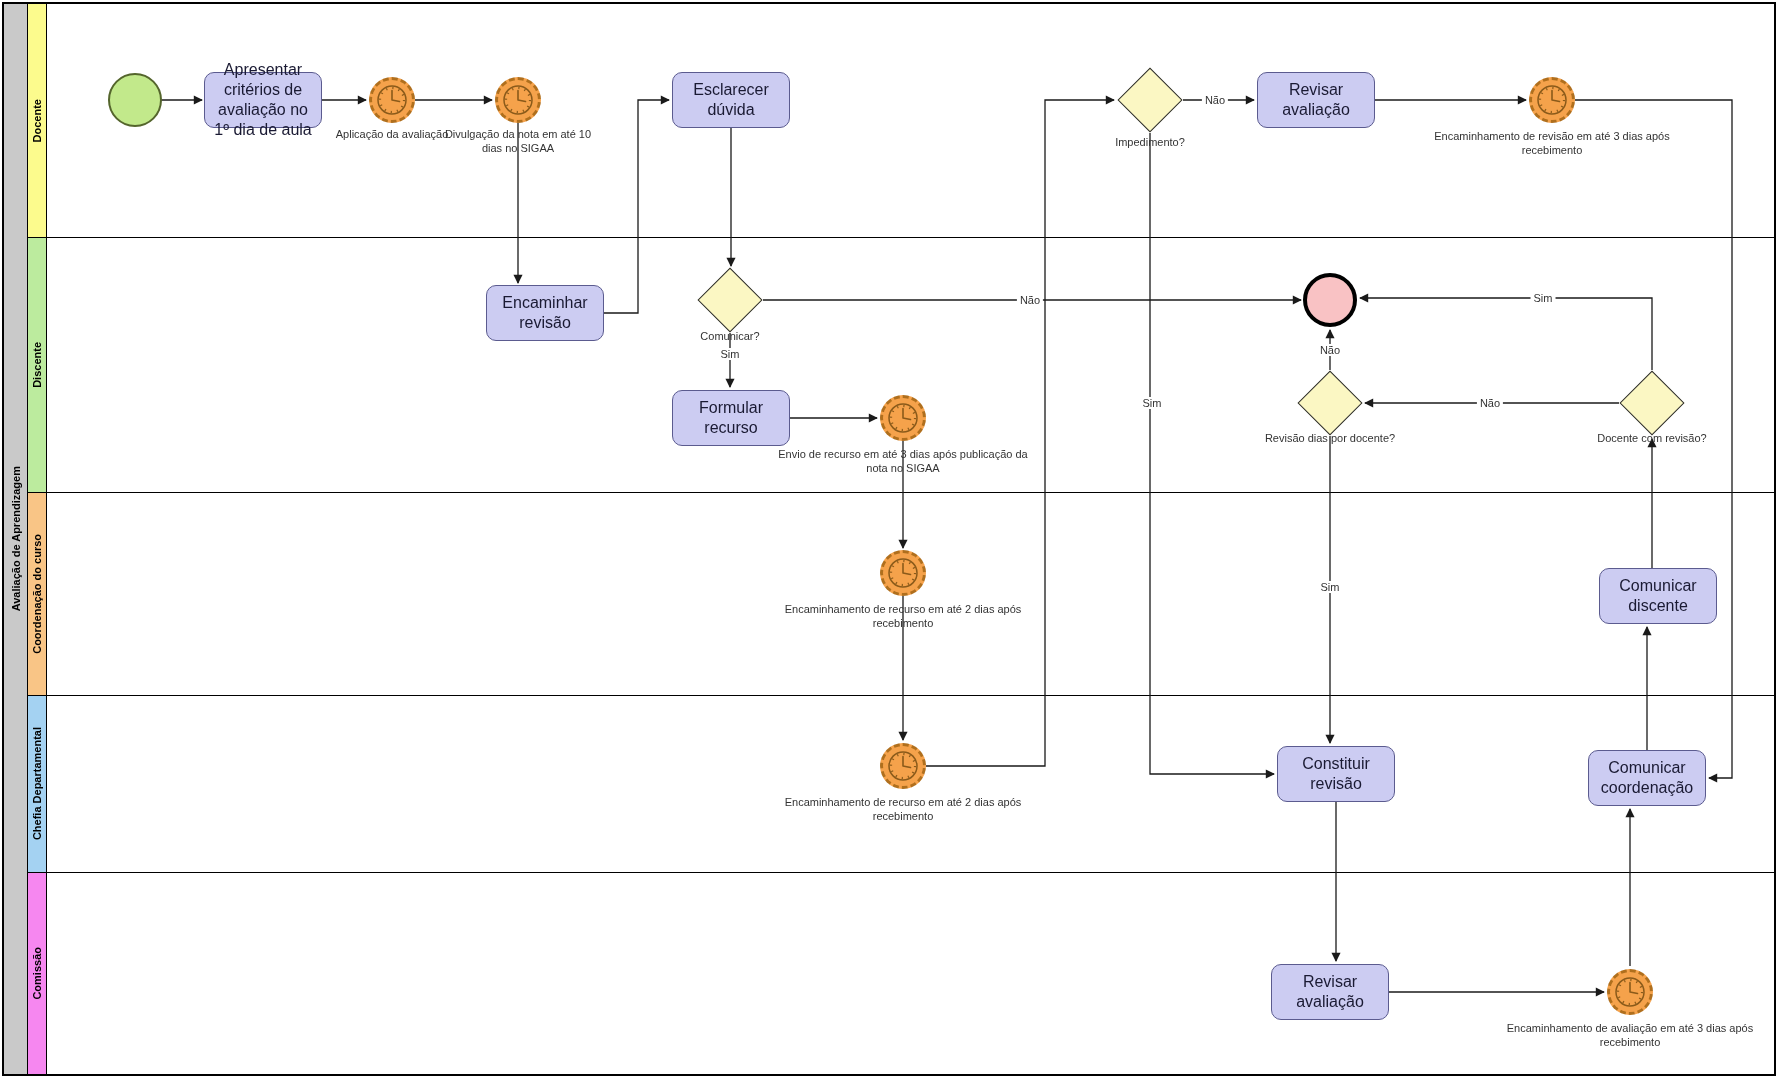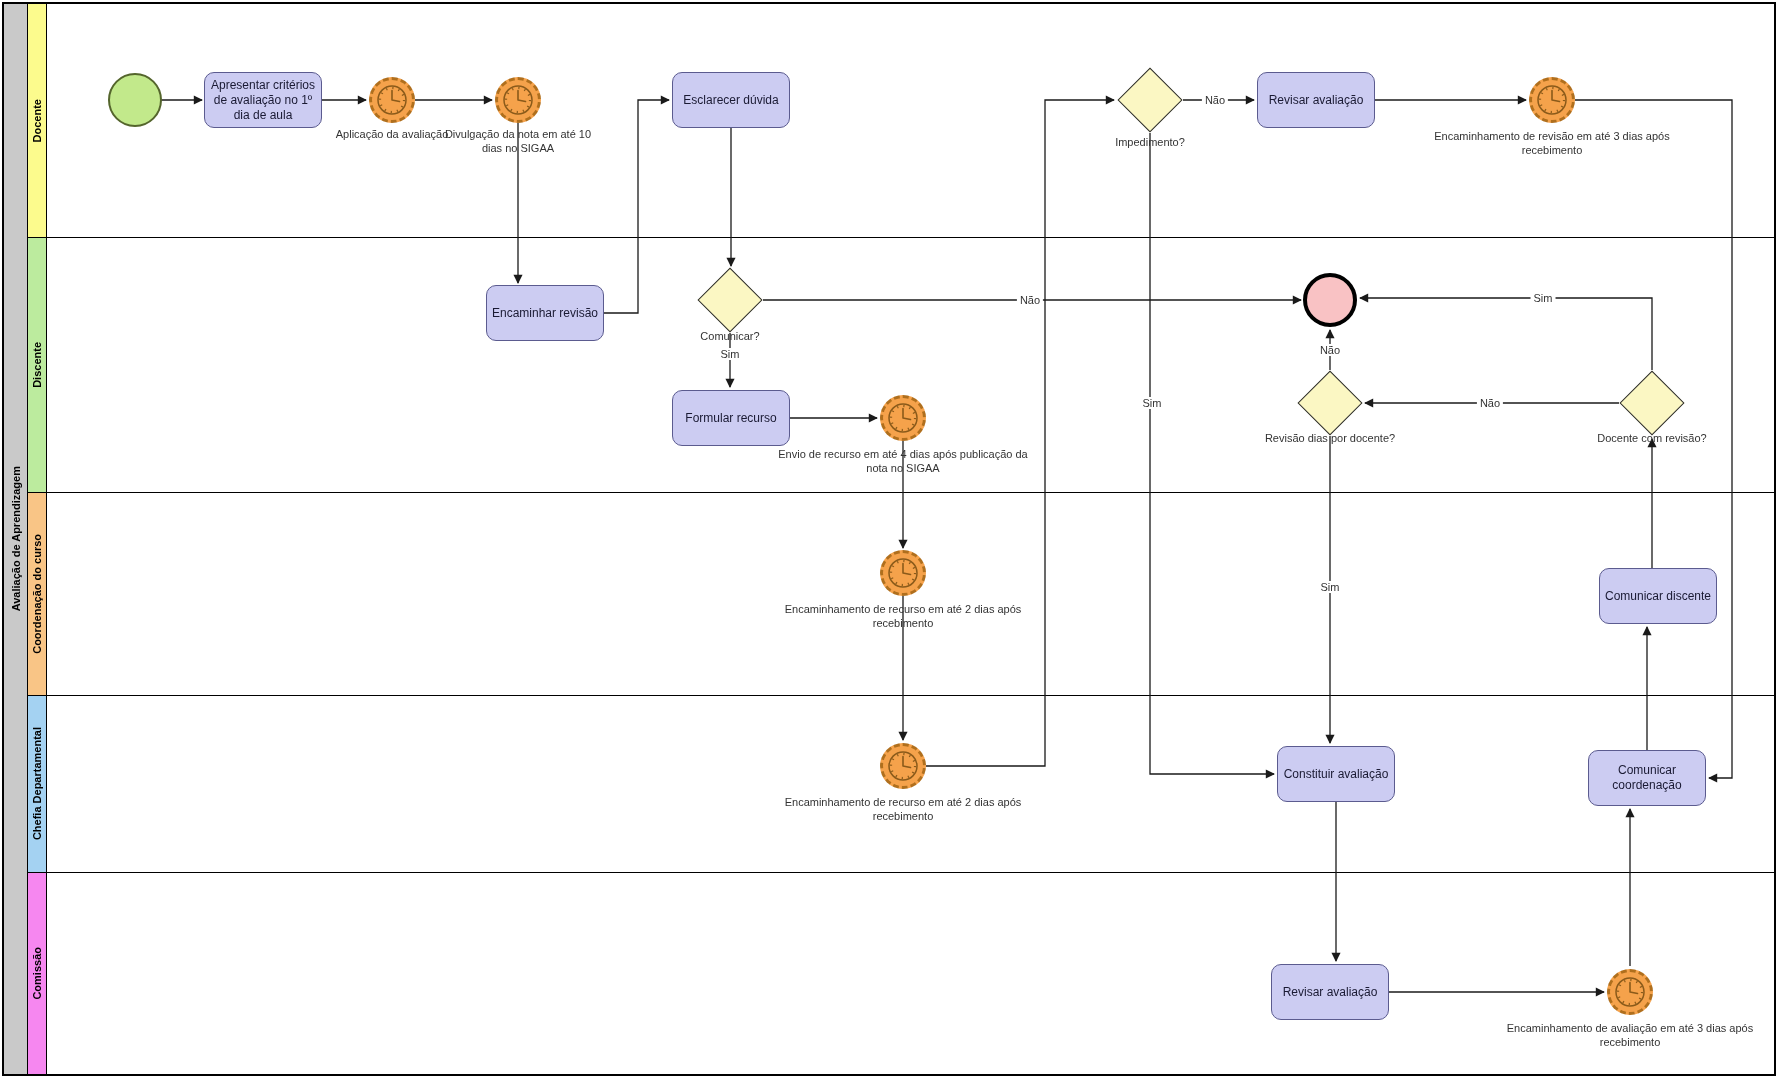--- a/index.html
+++ b/index.html
@@ -17,21 +17,21 @@
   .lane:first-child{border-top:none;}
   .lane-strip{width:18px;flex:none;border-right:1px solid #000;
               display:flex;align-items:center;justify-content:center;}
   .lane-body{flex:1;}
   
   svg.flows{position:absolute;left:0;top:0;z-index:1;pointer-events:none;}
   
   .task{position:absolute;z-index:2;width:118px;height:56px;box-sizing:border-box;
         background:#CCCCF2;border:1px solid #5B5B8F;border-radius:10px;
         display:flex;align-items:center;justify-content:center;text-align:center;
-        font-size:12px;line-height:1.25;padding:2px 4px;color:#1a1a33;}
+        font-size:16px;line-height:1.25;padding:2px 4px;color:#1a1a33;}
   .gw{position:absolute;z-index:2;width:46px;height:46px;box-sizing:border-box;
       background:#FBF7C3;border:1px solid #2b2b2b;transform:rotate(45deg);}
   .ev-start{position:absolute;z-index:2;width:50px;height:50px;border-radius:50%;
             background:#C2E98B;border:2px solid #54652C;box-sizing:content-box;}
   .ev-end{position:absolute;z-index:2;width:46px;height:46px;border-radius:50%;
           background:#F9C2C4;border:4px solid #000;box-sizing:content-box;}
   .timer{position:absolute;z-index:2;width:40px;height:40px;border-radius:50%;
          background:#F5A24B;border:3px dashed #B06F1D;box-sizing:content-box;
          display:flex;align-items:center;justify-content:center;}
   .timer svg{width:34px;height:34px;display:block;}
@@ -134,21 +134,21 @@
   <div class="task" style="left:486px;top:285px">
     <span>Encaminhar revisão</span>
     </div>
   <div class="task" style="left:672px;top:390px">
     <span>Formular recurso</span>
     </div>
   <div class="task" style="left:1599px;top:568px">
     <span>Comunicar discente</span>
     </div>
   <div class="task" style="left:1277px;top:746px">
-    <span>Constituir avaliação</span>
+    <span>Constituir revisão</span>
     </div>
   <div class="task" style="left:1588px;top:750px">
     <span>Comunicar coordenação</span>
     </div>
   <div class="task" style="left:1271px;top:964px">
     <span>Revisar avaliação</span>
     </div>
 
   <div class="gw" style="left:1127px;top:77px"></div>
   <div class="gw" style="left:707px;top:277px"></div>
@@ -201,21 +201,21 @@
     <svg viewBox="0 0 34 34">
       <circle cx="17" cy="17" r="14" fill="none" stroke="#8A5A1A" stroke-width="1.5"></circle>
       <circle cx="17" cy="17" r="12" fill="none" stroke="#8A5A1A" stroke-width="2.2" stroke-dasharray="1.2 5.08"></circle>
       <path d="M17,17 V7.5 M17,17 L24.5,18.5" stroke="#8A5A1A" stroke-width="1.6" stroke-linecap="round"></path>
     </svg>
     </div>
 
   <div class="nlabel nowrap" style="left:307px;top:127px;width:170px">Aplicação da avaliação</div>
   <div class="nlabel" style="left:443px;top:127px;width:150px">Divulgação da nota em até 10 dias no SIGAA</div>
   <div class="nlabel" style="left:1432px;top:129px;width:240px">Encaminhamento de revisão em até 3 dias após recebimento</div>
-  <div class="nlabel" style="left:773px;top:447px;width:260px">Envio de recurso em até 4 dias após publicação da nota no SIGAA</div>
+  <div class="nlabel" style="left:773px;top:447px;width:260px">Envio de recurso em até 3 dias após publicação da nota no SIGAA</div>
   <div class="nlabel" style="left:778px;top:602px;width:250px">Encaminhamento de recurso em até 2 dias após recebimento</div>
   <div class="nlabel" style="left:778px;top:795px;width:250px">Encaminhamento de recurso em até 2 dias após recebimento</div>
   <div class="nlabel" style="left:1500px;top:1021px;width:260px">Encaminhamento de avaliação em até 3 dias após recebimento</div>
   <div class="nlabel nowrap" style="left:1090px;top:135px;width:120px">Impedimento?</div>
   <div class="nlabel nowrap" style="left:680px;top:329px;width:100px">Comunicar?</div>
   <div class="nlabel nowrap" style="left:1230px;top:431px;width:200px">Revisão dias por docente?</div>
   <div class="nlabel nowrap" style="left:1552px;top:431px;width:200px">Docente com revisão?</div>
 
   <div class="flow-label" style="left:1215px;top:100px">Não</div>
   <div class="flow-label" style="left:1152px;top:403px">Sim</div>

